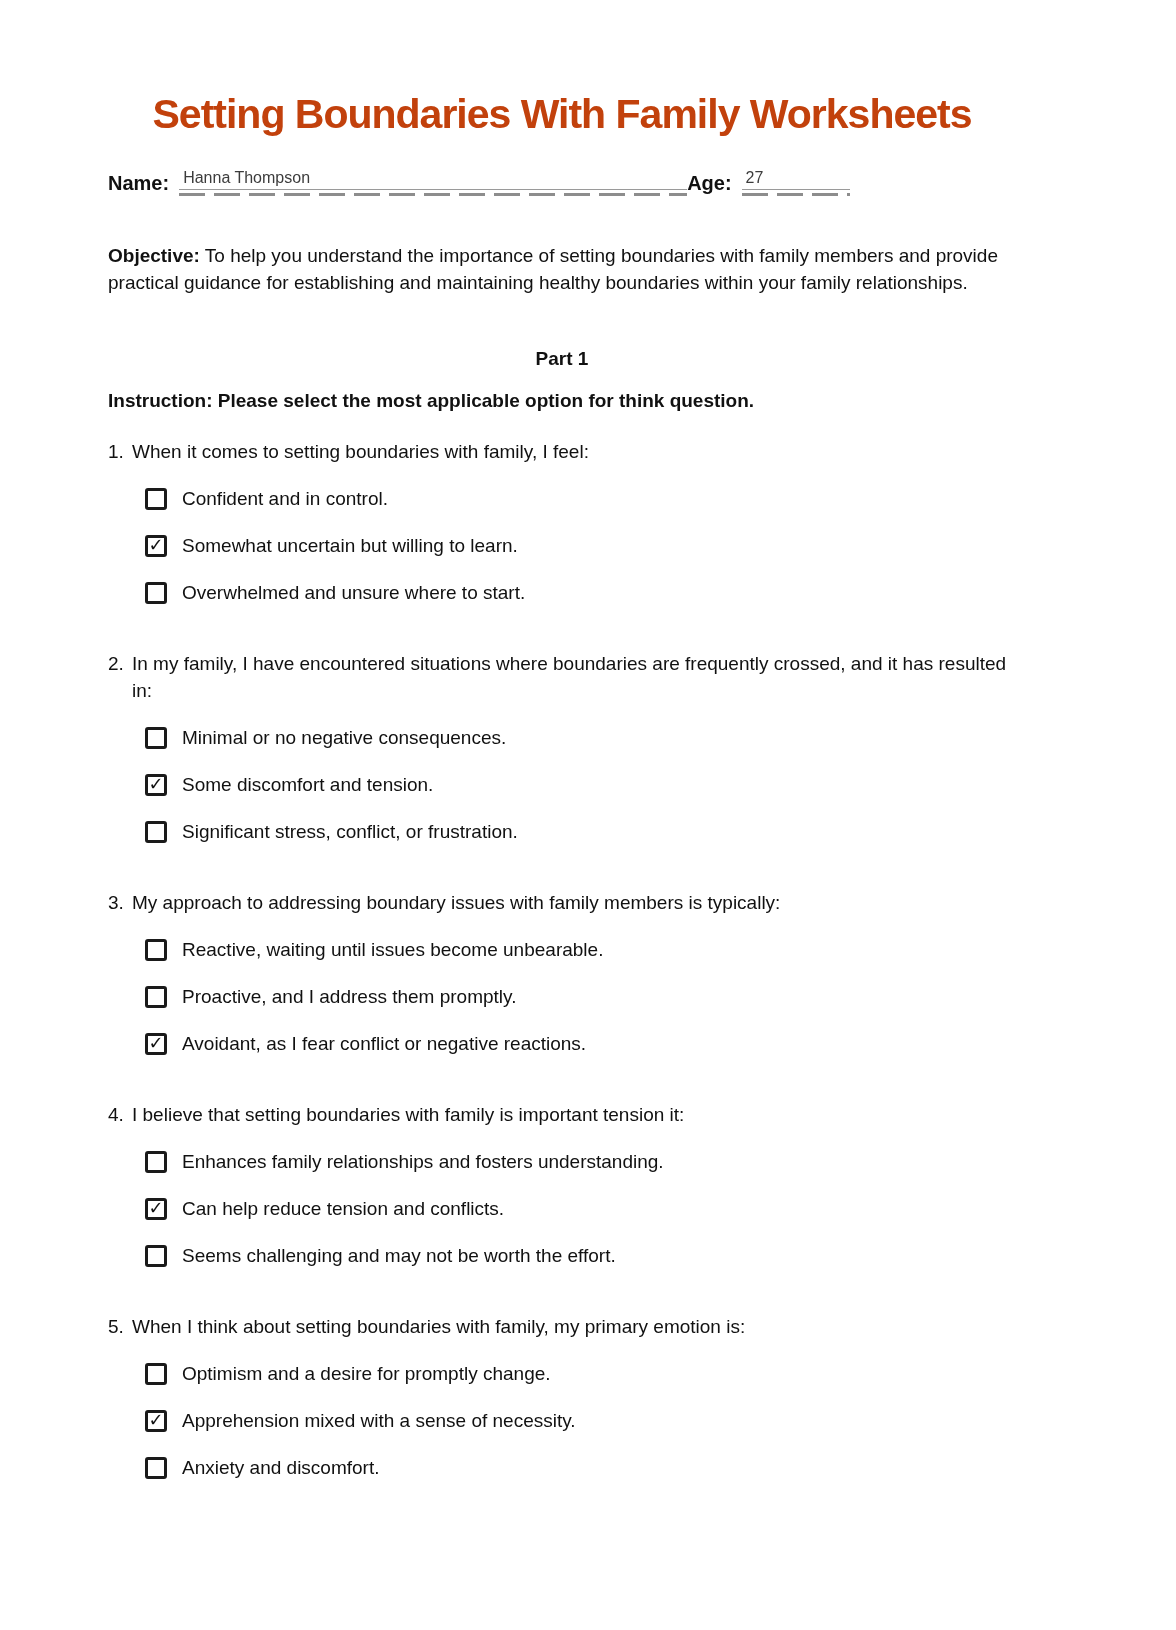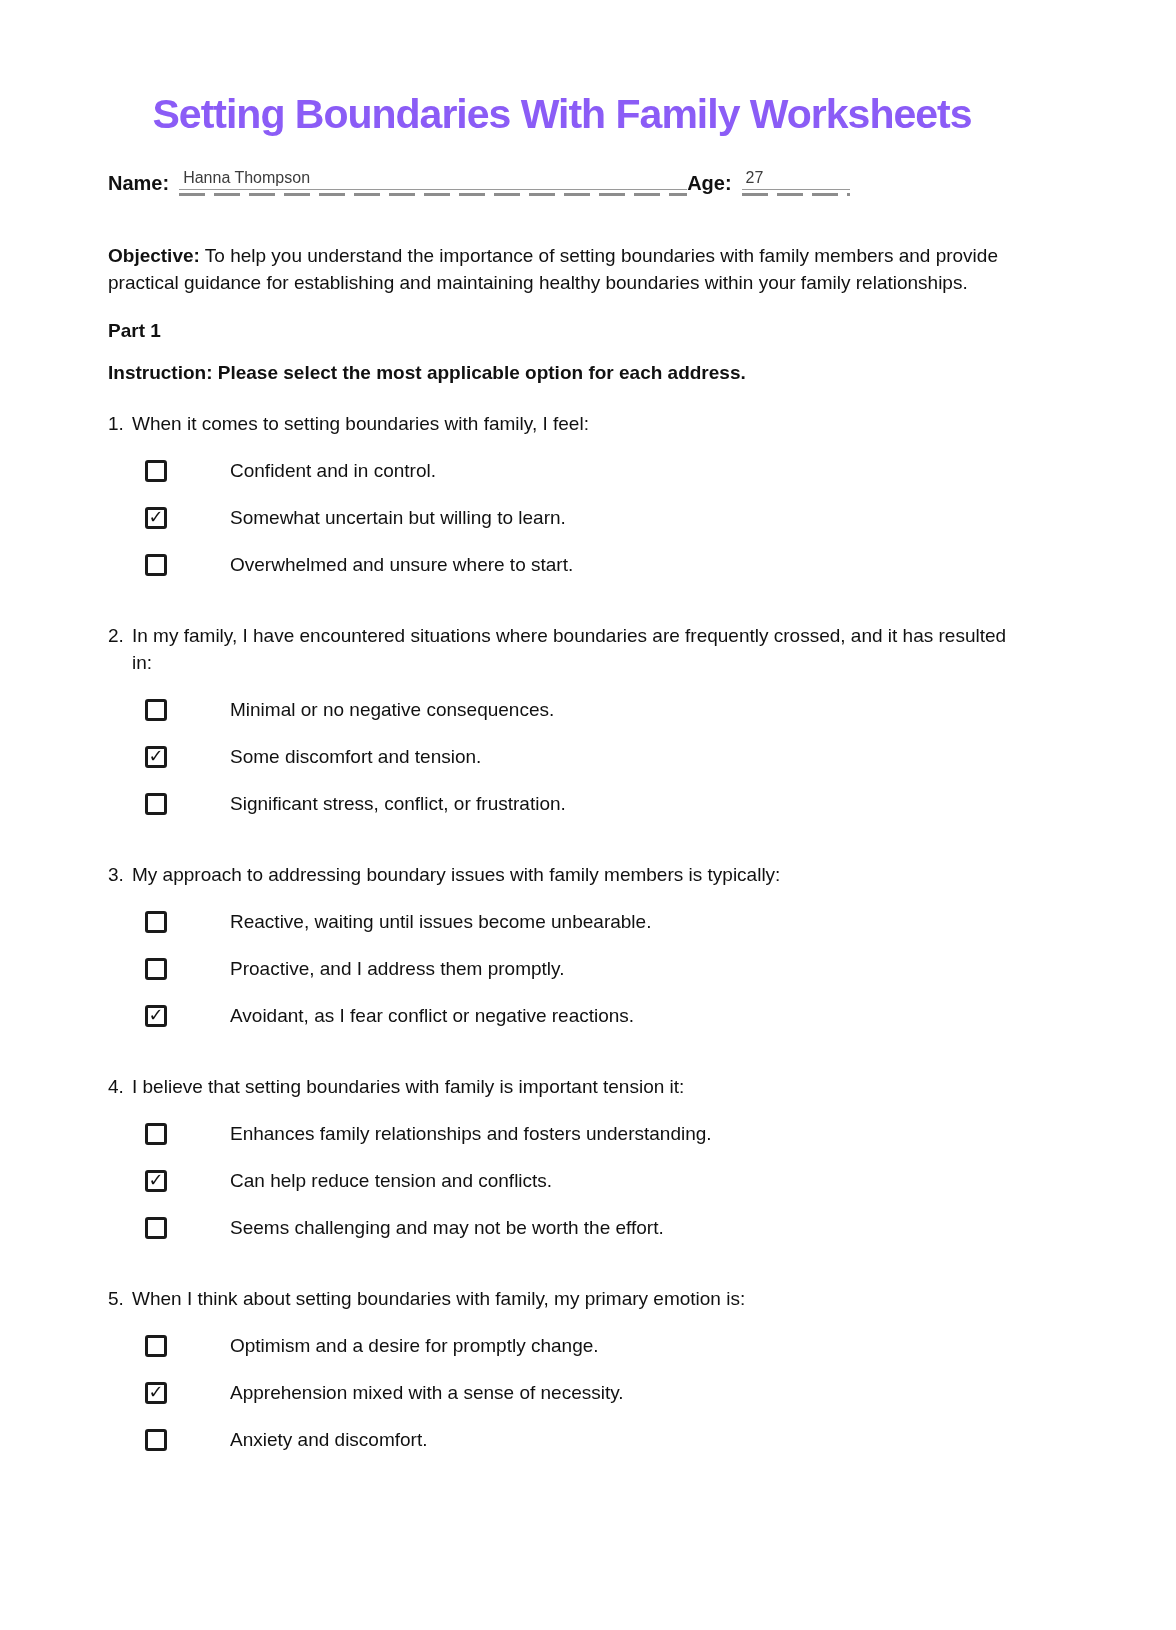--- a/index.html
+++ b/index.html
@@ -17,21 +17,21 @@
     padding: 0 160px 0 108px;
     background: #ffffff;
   }
   .title {
     margin: 92px 0 0 0;
     text-align: center;
     font-size: 41px;
     line-height: 1.12;
     font-weight: 700;
     letter-spacing: -1px;
-    color: #8b5cf6;
+    color: #c2410c;
   }
   .name-row {
     margin-top: 30px;
     display: flex;
     align-items: flex-end;
   }
   .field-label {
     font-weight: 700;
     font-size: 20px;
     line-height: 26px;
@@ -62,24 +62,25 @@
   .age-line { width: 108px; }
 
   .objective {
     margin-top: 46px;
     font-size: 19px;
     line-height: 27px;
   }
   .bold { font-weight: 700; }
 
   .part-heading {
-    margin-top: 22px;
-    font-size: 19px;
-    line-height: 26px;
-    font-weight: 700;
+    margin-top: 50px;
+    font-size: 19px;
+    line-height: 26px;
+    font-weight: 700;
+    text-align: center;
   }
   .instruction {
     margin-top: 16px;
     font-size: 19px;
     line-height: 26px;
     font-weight: 700;
   }
 
   .question-block { margin-top: 44px; }
   .question-block.first { margin-top: 24px; }
@@ -93,21 +94,20 @@
     text-align: left;
     flex: 0 0 auto;
   }
   .qtext { flex: 1 1 auto; }
 
   .options { margin-top: 12px; margin-left: 37px; }
   .option {
     display: flex;
     align-items: center;
     margin-top: 21px;
-    gap: 48px;
   }
   .checkbox {
     width: 22px;
     height: 22px;
     border: 3px solid #1a1a1a;
     border-radius: 3px;
     flex: 0 0 auto;
     display: flex;
     align-items: center;
     justify-content: center;
@@ -148,21 +148,21 @@
 
   <p class="objective">
     <span class="bold">Objective:</span>
     <span>To help you understand the importance of setting boundaries with family members and provide practical guidance for establishing and maintaining healthy boundaries within your family relationships.</span>
   </p>
 
   <div class="part-heading">Part 1</div>
 
   <p class="instruction">
     <span>Instruction:</span>
-    <span>Please select the most applicable option for each address.</span>
+    <span>Please select the most applicable option for think question.</span>
   </p>
 
   <div class="question-block first">
     <div class="question">
       <span class="qnum">1.</span>
       <span class="qtext">When it comes to setting boundaries with family, I feel:</span>
     </div>
     <div class="options">
       <div class="option">
         <span class="checkbox">

